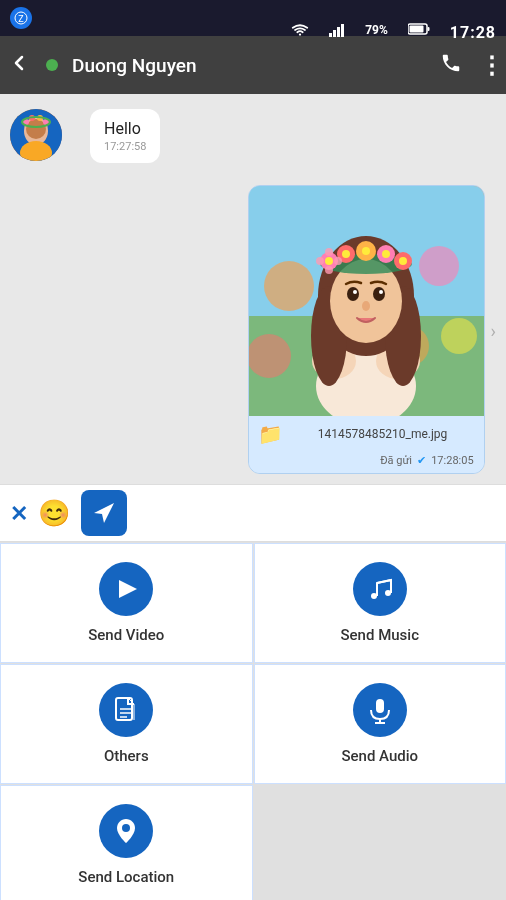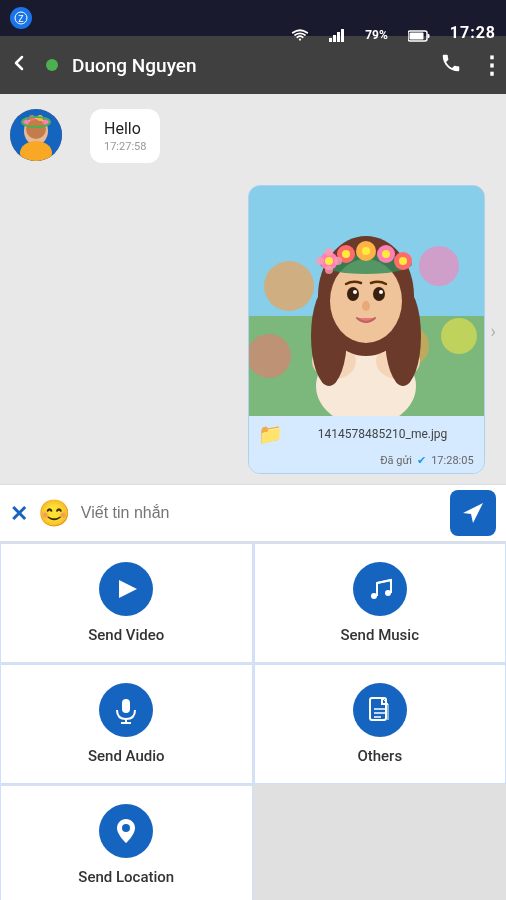--- a/index.html
+++ b/index.html
@@ -18,21 +18,21 @@
       height: 36px;
       background: #1a1a2e;
       display: flex;
       align-items: center;
       justify-content: space-between;
       padding: 0 10px;
       color: white;
       font-size: 13px;
     }
     .status-left { display: flex; align-items: center; gap: 4px; }
-    .status-right { display: flex; align-items: flex-end; gap: 20px; font-size: 14px; font-weight: bold; margin-top: 28px; }
+    .status-right { display: flex; align-items: flex-start; gap: 20px; font-size: 14px; font-weight: bold; margin-top: 28px; }
     .status-icon { width: 22px; height: 22px; border-radius: 50%; background: #1a73e8; display: flex; align-items: center; justify-content: center; font-size: 11px; }
 
     
     .header {
       width: 100%;
       height: 58px;
       background: #404040;
       display: flex;
       align-items: center;
       padding: 0 2px;
@@ -375,21 +375,20 @@
         </div>
       </div>
     </div>
     <div class="msg-arrow">›</div>
   </div>
 </div>
 
 <div class="input-bar">
   <span class="input-close">✕</span>
   <span class="input-emoji">😊</span>
-  <input class="input-field" type="text" placeholder="Viết tin nhắn" style="">
   <div class="input-send">
     <svg width="24" height="24" viewBox="0 0 24 24">
       <path d="M2 12L22 2L12 22L10 13L2 12Z" fill="white"></path>
     </svg>
   </div>
 </div>
 
 <div class="action-grid">
 
   <div class="action-cell">
@@ -404,48 +403,48 @@
   <div class="action-cell">
     <div class="action-icon-circle">
       <svg width="30" height="30" viewBox="0 0 30 30">
         <path d="M12 22V9l14-3v13" stroke="white" stroke-width="2" fill="none"></path>
         <circle cx="9" cy="22" r="3" fill="white"></circle>
         <circle cx="23" cy="19" r="3" fill="white"></circle>
         <line x1="12" y1="9" x2="26" y2="6" stroke="white" stroke-width="2"></line>
       </svg>
     </div>
     <span class="action-label">Send Music</span>
-  </div>
-
-  <div class="action-cell">
-    <div class="action-icon-circle">
-      <svg width="30" height="30" viewBox="0 0 30 30">
-        <rect x="11" y="4" width="8" height="14" rx="4" fill="white"></rect>
-        <path d="M6 15 Q6 24 15 24 Q24 24 24 15" stroke="white" stroke-width="2" fill="none"></path>
-        <line x1="15" y1="24" x2="15" y2="28" stroke="white" stroke-width="2"></line>
-        <line x1="10" y1="28" x2="20" y2="28" stroke="white" stroke-width="2"></line>
-      </svg>
-    </div>
-    <span class="action-label">Send Audio</span>
   </div>
 
   <div class="action-cell">
     <div class="action-icon-circle">
       <svg width="30" height="30" viewBox="0 0 30 30">
         <rect x="5" y="3" width="16" height="22" rx="2" fill="none" stroke="white" stroke-width="2"></rect>
         <path d="M17 3 L17 9 L23 9" fill="none" stroke="white" stroke-width="2"></path>
         <path d="M17 3 L23 9 L23 25" fill="none" stroke="white" stroke-width="1"></path>
         <line x1="9" y1="14" x2="21" y2="14" stroke="white" stroke-width="1.5"></line>
         <line x1="9" y1="18" x2="21" y2="18" stroke="white" stroke-width="1.5"></line>
         <line x1="9" y1="22" x2="16" y2="22" stroke="white" stroke-width="1.5"></line>
       </svg>
     </div>
     <span class="action-label">Others</span>
   </div>
 
+  <div class="action-cell">
+    <div class="action-icon-circle">
+      <svg width="30" height="30" viewBox="0 0 30 30">
+        <rect x="11" y="4" width="8" height="14" rx="4" fill="white"></rect>
+        <path d="M6 15 Q6 24 15 24 Q24 24 24 15" stroke="white" stroke-width="2" fill="none"></path>
+        <line x1="15" y1="24" x2="15" y2="28" stroke="white" stroke-width="2"></line>
+        <line x1="10" y1="28" x2="20" y2="28" stroke="white" stroke-width="2"></line>
+      </svg>
+    </div>
+    <span class="action-label">Send Audio</span>
+  </div>
+
   <div class="action-cell action-cell-full">
     <div class="action-icon-circle">
       <svg width="30" height="30" viewBox="0 0 30 30">
         <path d="M15 3 C10 3 6 7 6 12 C6 19 15 27 15 27 C15 27 24 19 24 12 C24 7 20 3 15 3Z" fill="white"></path>
         <circle cx="15" cy="12" r="4" fill="#1565C0"></circle>
       </svg>
     </div>
     <span class="action-label">Send Location</span>
   </div>
 </div>

